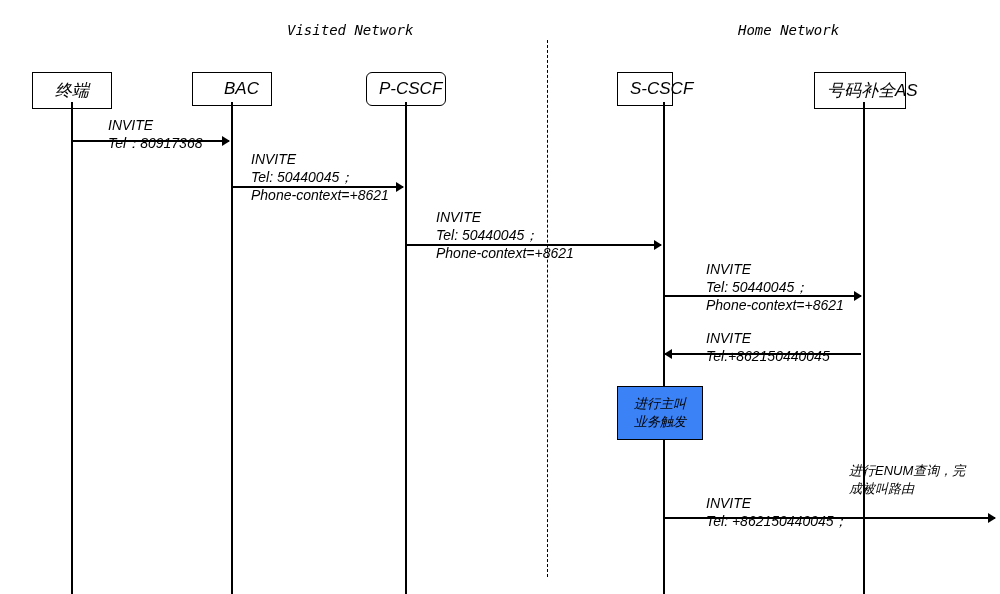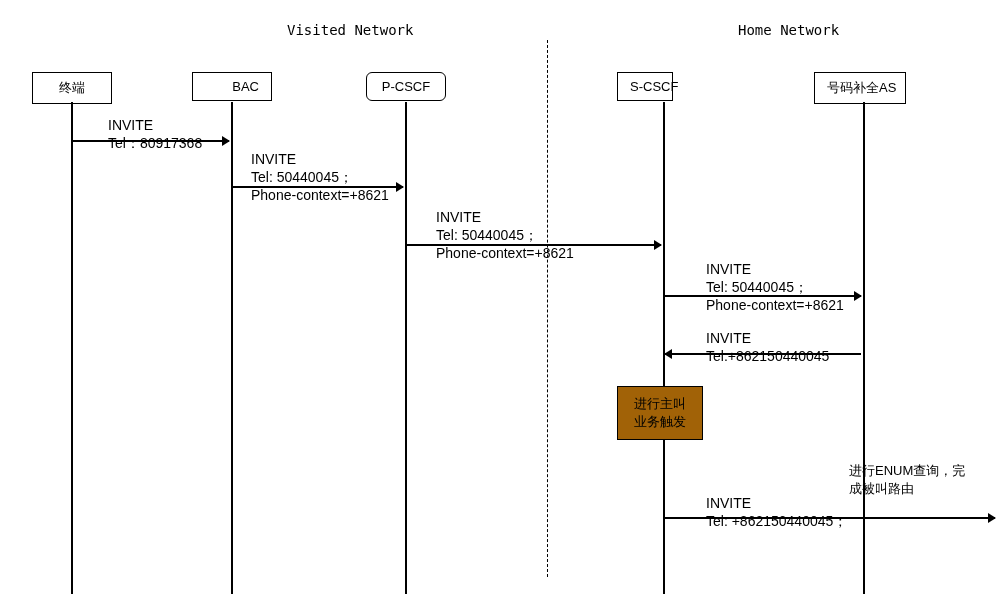--- a/index.html
+++ b/index.html
@@ -1,15 +1,15 @@
 <!DOCTYPE html>
 <html><head>
   <meta charset="utf-8">
   <style>
-    * { margin: 4px; padding: 0; box-sizing: border-box; }
+    * { margin: 4px; padding: 0; box-sizing: border-box; font-style: italic; }
     body {
       font-family: "SimSun", Arial, sans-serif;
       font-size: 12px;
       background: white;
       width: 1000px;
       height: 594px;
       position: relative;
     }
     .network-label {
       position: absolute;
@@ -20,21 +20,21 @@
       position: absolute;
       width: 2px;
       background: black;
     }
     .lifeline-box {
       position: absolute;
       border: 1.5px solid black;
       background: white;
       padding: 6px 12px;
       text-align: center;
-      font-size: 13px;
+      font-size: 17px;
       white-space: nowrap;
     }
     .divider {
       position: absolute;
       width: 1px;
       border-left: 1px dashed black;
     }
     .arrow {
       position: absolute;
       height: 1.5px;
@@ -57,21 +57,21 @@
     }
     .msg-label {
       position: absolute;
       font-size: 14px;
       line-height: 1.3;
       white-space: nowrap;
     }
     .action-box {
       position: absolute;
       border: 1.5px solid black;
-      background: #a16207;
+      background: #3b82f6;
       padding: 8px 12px;
       text-align: center;
       font-size: 13px;
       line-height: 1.4;
     }
     .side-text {
       position: absolute;
       font-size: 13px;
       line-height: 1.4;
     }

